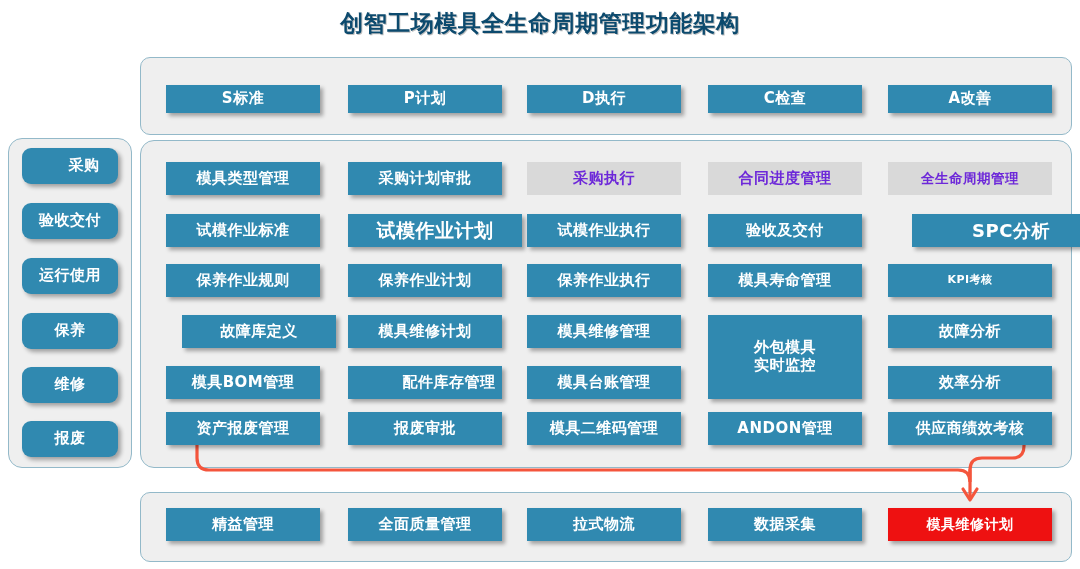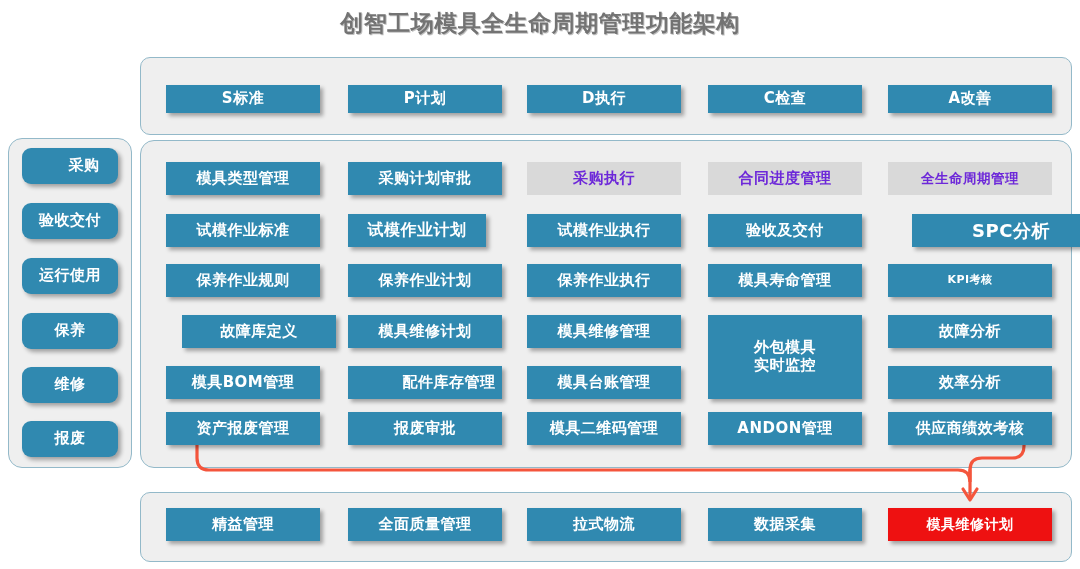--- a/index.html
+++ b/index.html
@@ -17,21 +17,21 @@
   }
 
   #page-title {
     position: absolute;
     left: 0;
     top: 8px;
     width: 1080px;
     text-align: center;
     font-size: 23px;
     font-weight: bold;
-    color: #737373;
+    color: #0c4a6e;
     letter-spacing: 0.5px;
     text-shadow: 1px 1px 0 rgba(0,0,0,0.25);
   }
 
   
   .panel {
     position: absolute;
     background: #efefef;
     border: 1.5px solid #93b9c9;
     border-radius: 12px;
@@ -145,21 +145,21 @@
 <div class="chip rounded" style="left: 22px; top: 258px; width: 96px; height: 36px; z-index: 10;">运行使用</div>
 <div class="chip rounded" style="left: 22px; top: 313px; width: 96px; height: 36px; z-index: 10;">保养</div>
 <div class="chip rounded" style="left: 22px; top: 367px; width: 96px; height: 36px; z-index: 10;">维修</div>
 <div class="chip rounded" style="left: 22px; top: 421px; width: 96px; height: 36px; z-index: 10;">报废</div>
 <div class="chip" style="left: 166px; top: 162px; width: 154px; height: 33px; font-size: 15px; z-index: 10;">模具类型管理</div>
 <div class="chip" style="left: 348px; top: 162px; width: 154px; height: 33px; font-size: 15px; z-index: 10;">采购计划审批</div>
 <div class="chip gray" style="left: 527px; top: 162px; width: 154px; height: 33px; font-size: 15px; z-index: 10;">采购执行</div>
 <div class="chip gray" style="left: 708px; top: 162px; width: 154px; height: 33px; font-size: 15px; z-index: 10;">合同进度管理</div>
 <div class="chip gray" style="left: 888px; top: 162px; width: 164px; height: 33px; font-size: 13.5px; z-index: 10;">全生命周期管理</div>
 <div class="chip" style="left: 166px; top: 214px; width: 154px; height: 33px; font-size: 15px; z-index: 10;">试模作业标准</div>
-<div class="chip" style="left: 348px; top: 214px; width: 138px; height: 33px; font-size: 16px; z-index: 10;">试模作业计划</div>
+<div class="chip" style="left: 348px; top: 214px; width: 174px; height: 33px; font-size: 19px; z-index: 10;">试模作业计划</div>
 <div class="chip" style="left: 527px; top: 214px; width: 154px; height: 33px; font-size: 15px; z-index: 10;">试模作业执行</div>
 <div class="chip" style="left: 708px; top: 214px; width: 154px; height: 33px; font-size: 15px; z-index: 10;">验收及交付</div>
 <div class="chip" style="left: 912px; top: 214px; width: 198px; height: 33px; font-size: 18px; z-index: 10;">SPC分析</div>
 <div class="chip" style="left: 166px; top: 264px; width: 154px; height: 33px; font-size: 15px; z-index: 10;">保养作业规则</div>
 <div class="chip" style="left: 348px; top: 264px; width: 154px; height: 33px; font-size: 15px; z-index: 10;">保养作业计划</div>
 <div class="chip" style="left: 527px; top: 264px; width: 154px; height: 33px; font-size: 15px; z-index: 10;">保养作业执行</div>
 <div class="chip" style="left: 708px; top: 264px; width: 154px; height: 33px; font-size: 15px; z-index: 10;">模具寿命管理</div>
 <div class="chip" style="left: 888px; top: 264px; width: 164px; height: 33px; font-size: 11px; z-index: 10;">KPI考核</div>
 <div class="chip" style="left: 166px; top: 315px; width: 154px; height: 33px; font-size: 15px; z-index: 10; margin-left: 16px;">故障库定义</div>
 <div class="chip" style="left: 348px; top: 315px; width: 154px; height: 33px; font-size: 15px; z-index: 10;">模具维修计划</div>

